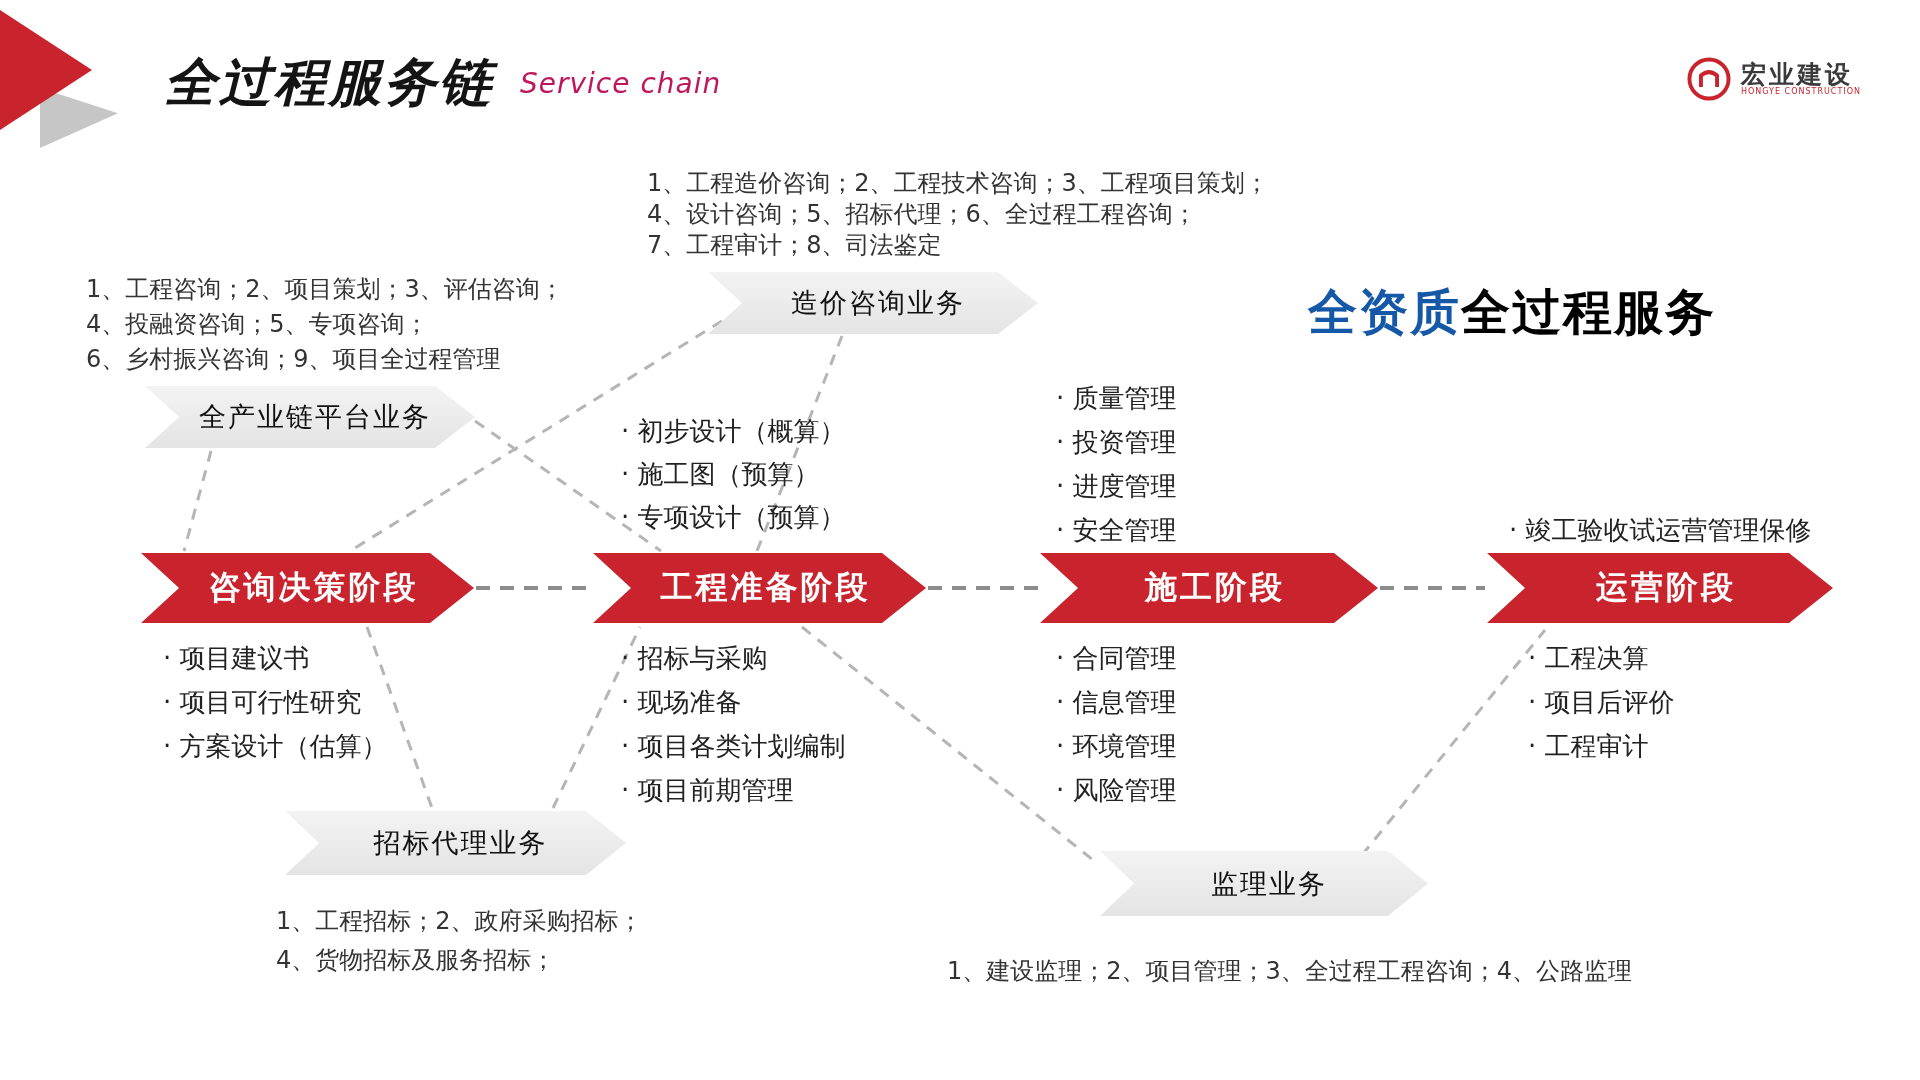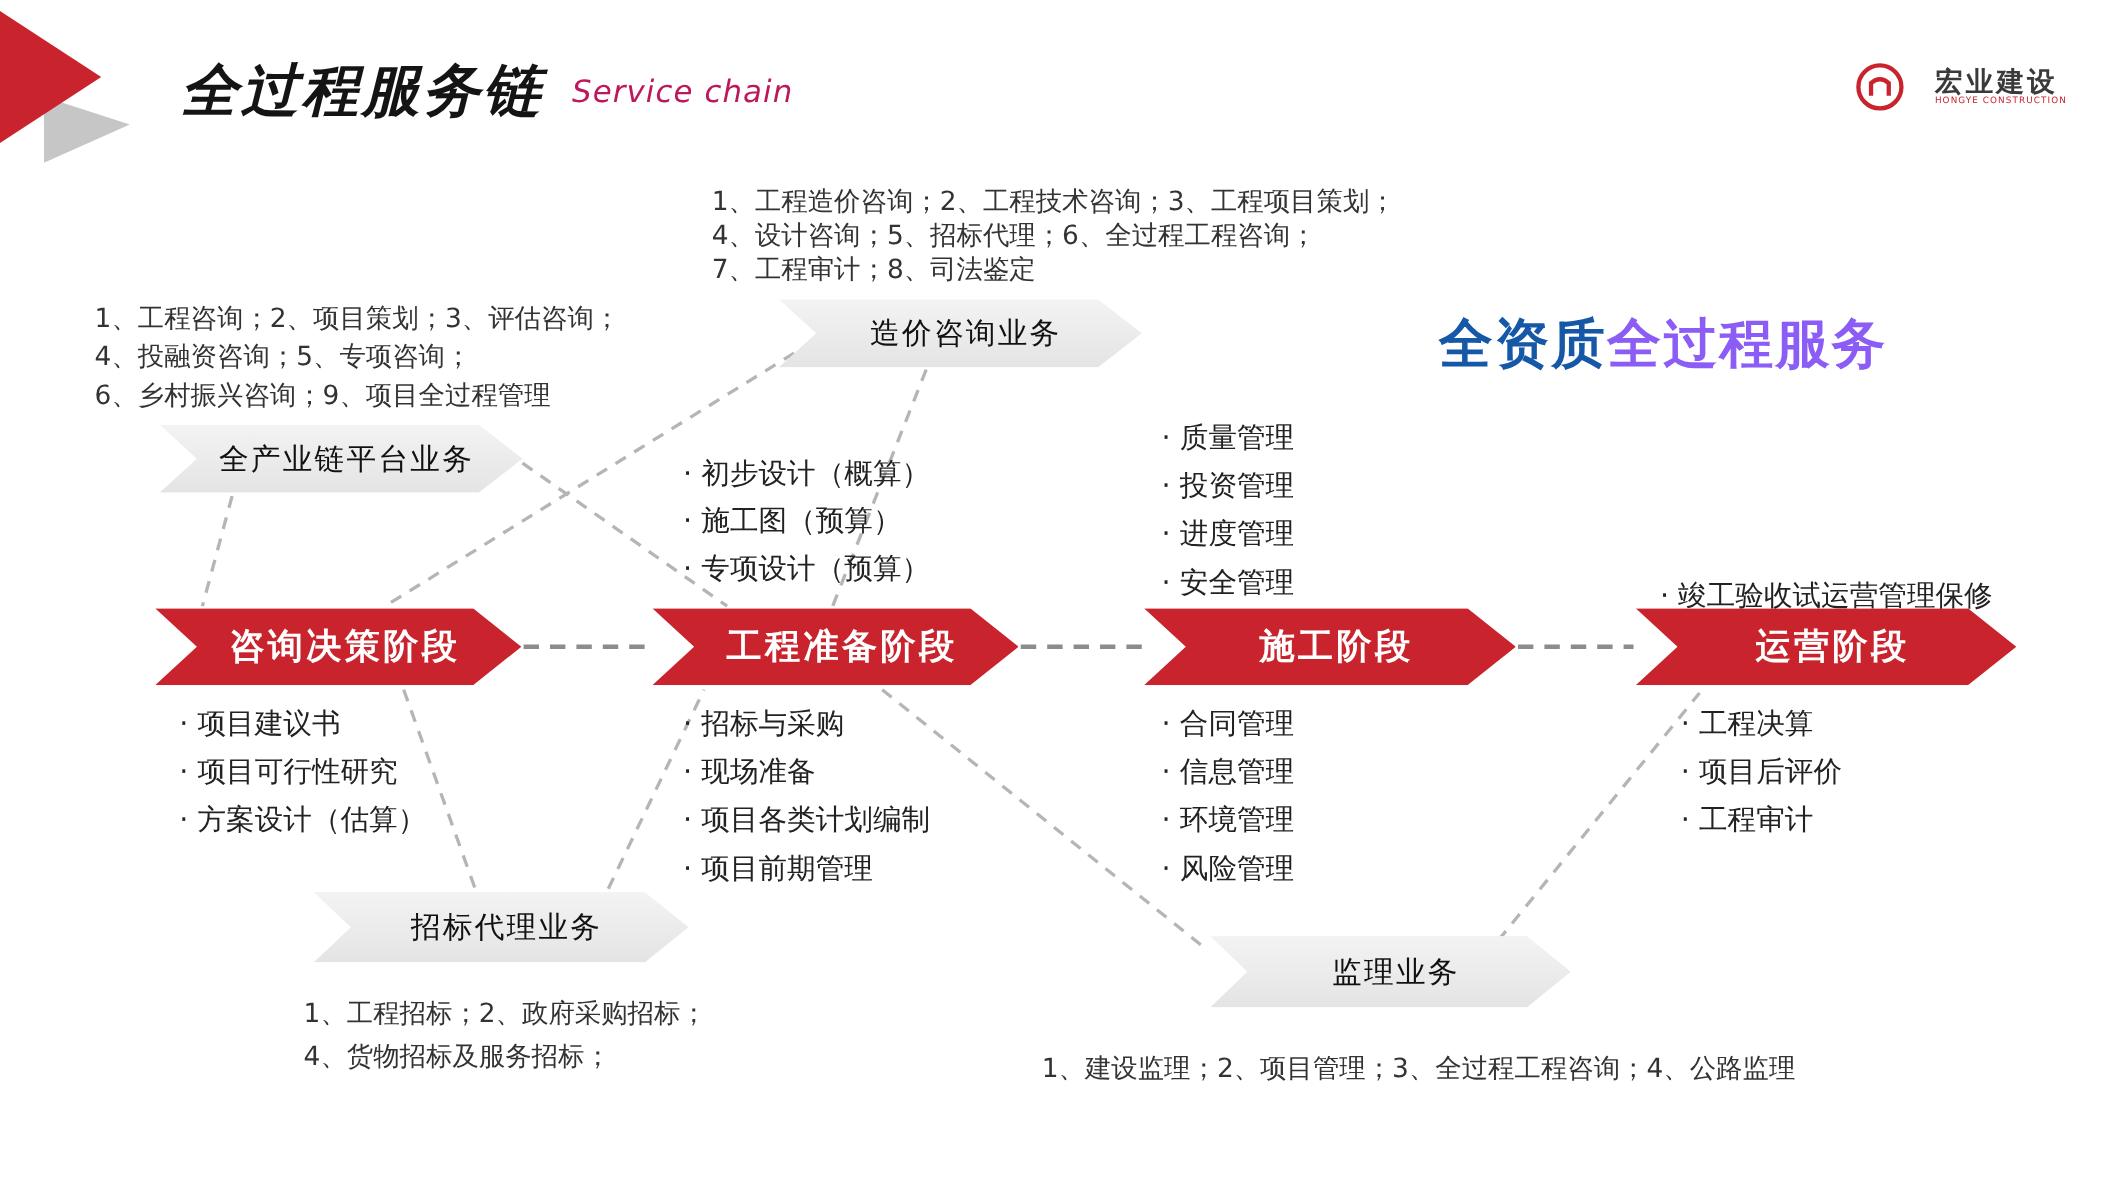--- a/index.html
+++ b/index.html
@@ -14,30 +14,30 @@
   .tri-red  { left:0; top:10px; width:92px; height:120px; background:#C9242D;
               clip-path:polygon(0 0,100% 50%,0 100%); z-index:2; }
   .tri-gray { left:40px; top:88px; width:78px; height:60px; background:#C6C6C6;
               clip-path:polygon(0 0,100% 42%,0 100%); z-index:1; }
 
   
   .title-row { left:164px; top:48px; display:flex; align-items:center; gap:26px; z-index:3;font-style:italic; }
   .page-title { font-size:52px; font-weight:bold; color:#141414; letter-spacing:3px; }
   .page-subtitle { font-size:28px; color:#be185d; letter-spacing:1px; }
 
-  .logo { left:1686px; top:56px; display:flex; align-items:center; gap:27px; z-index:3; }
+  .logo { left:1686px; top:56px; display:flex; align-items:center; gap:9px; z-index:3; }
   .logo-ring { width:46px; height:46px; }
   .logo-texts { display:flex; flex-direction:column; line-height:1.1; }
   .logo-name { font-size:25px; font-weight:bold; color:#3a3a3a; letter-spacing:3px; }
   .logo-sub  { font-size:8px; color:#C9242D; letter-spacing:1px; }
 
   
   .headline { left:1308px; top:280px; font-size:49px; font-weight:bold; letter-spacing:2px; white-space:nowrap; }
   .hl-blue { color:#1558A8; }
-  .hl-red  { color:#8b5cf6; }
+  .hl-red  { color:#000000; }
 
   
   .connectors { left:0; top:0; width:1920px; height:1080px; z-index:0; pointer-events:none; }
 
   
   .stage { top:553px; height:70px; background:#C9242D; color:#fff;
            font-size:32px; font-weight:bold; letter-spacing:3px;
            display:flex; align-items:center; justify-content:center; padding-left:12px;
            clip-path:polygon(0 0,calc(100% - 44px) 0,100% 50%,calc(100% - 44px) 100%,0 100%,38px 50%);
            z-index:2; white-space:nowrap; }
@@ -64,21 +64,21 @@
   .desc-zhaobiao { left:276px; top:902px; line-height:39px; }
   .desc-jianli   { left:947px; top:952px; line-height:39px; }
 
   
   .list { font-size:26px; color:#222; line-height:44px; z-index:2; white-space:nowrap; }
   .list-s1-below { left:163px;  top:636px; }
   .list-s2-above { left:621px;  top:410px; line-height:43px; }
   .list-s2-below { left:621px;  top:636px; }
   .list-s3-above { left:1056px; top:376px; }
   .list-s3-below { left:1056px; top:636px; }
-  .list-s4-above { left:1509px; top:520px; }
+  .list-s4-above { left:1509px; top:508px; }
   .list-s4-below { left:1528px; top:636px; }
 </style>
 </head>
 <body>
 
 <svg class="abs connectors" width="1920" height="1080" viewBox="0 0 1920 1080">
   <g stroke="#B5B5B5" stroke-width="3" stroke-dasharray="11 9" fill="none">
     <line x1="211" y1="451" x2="184" y2="551"></line>
     <line x1="475" y1="421" x2="661" y2="551"></line>
     <line x1="722" y1="321" x2="350" y2="551"></line>

